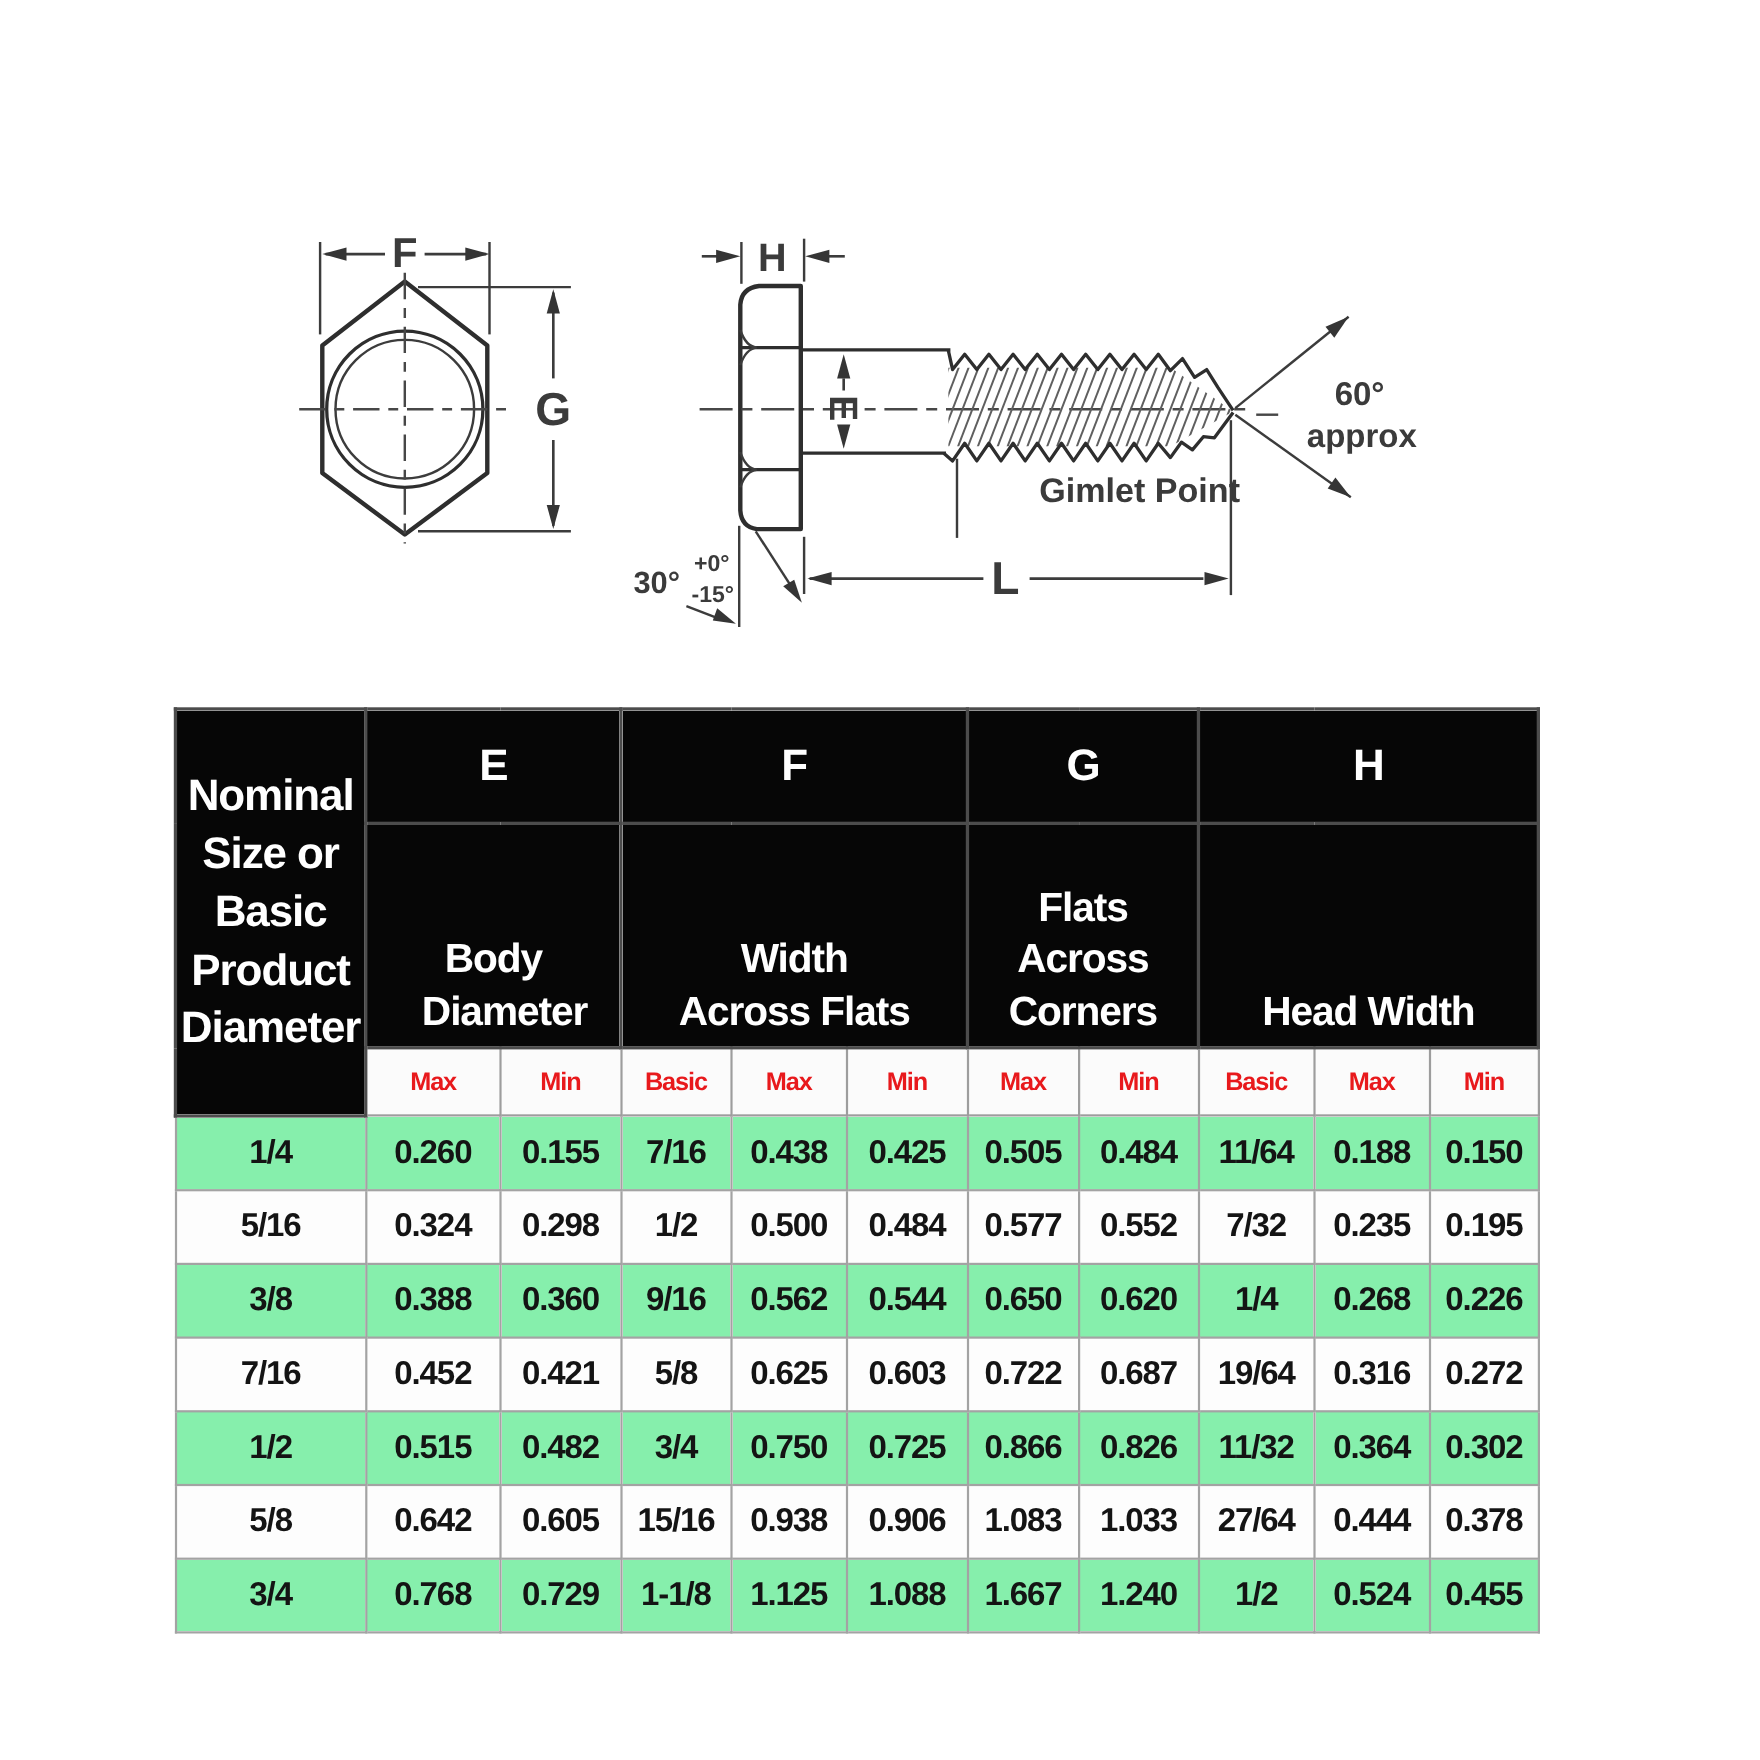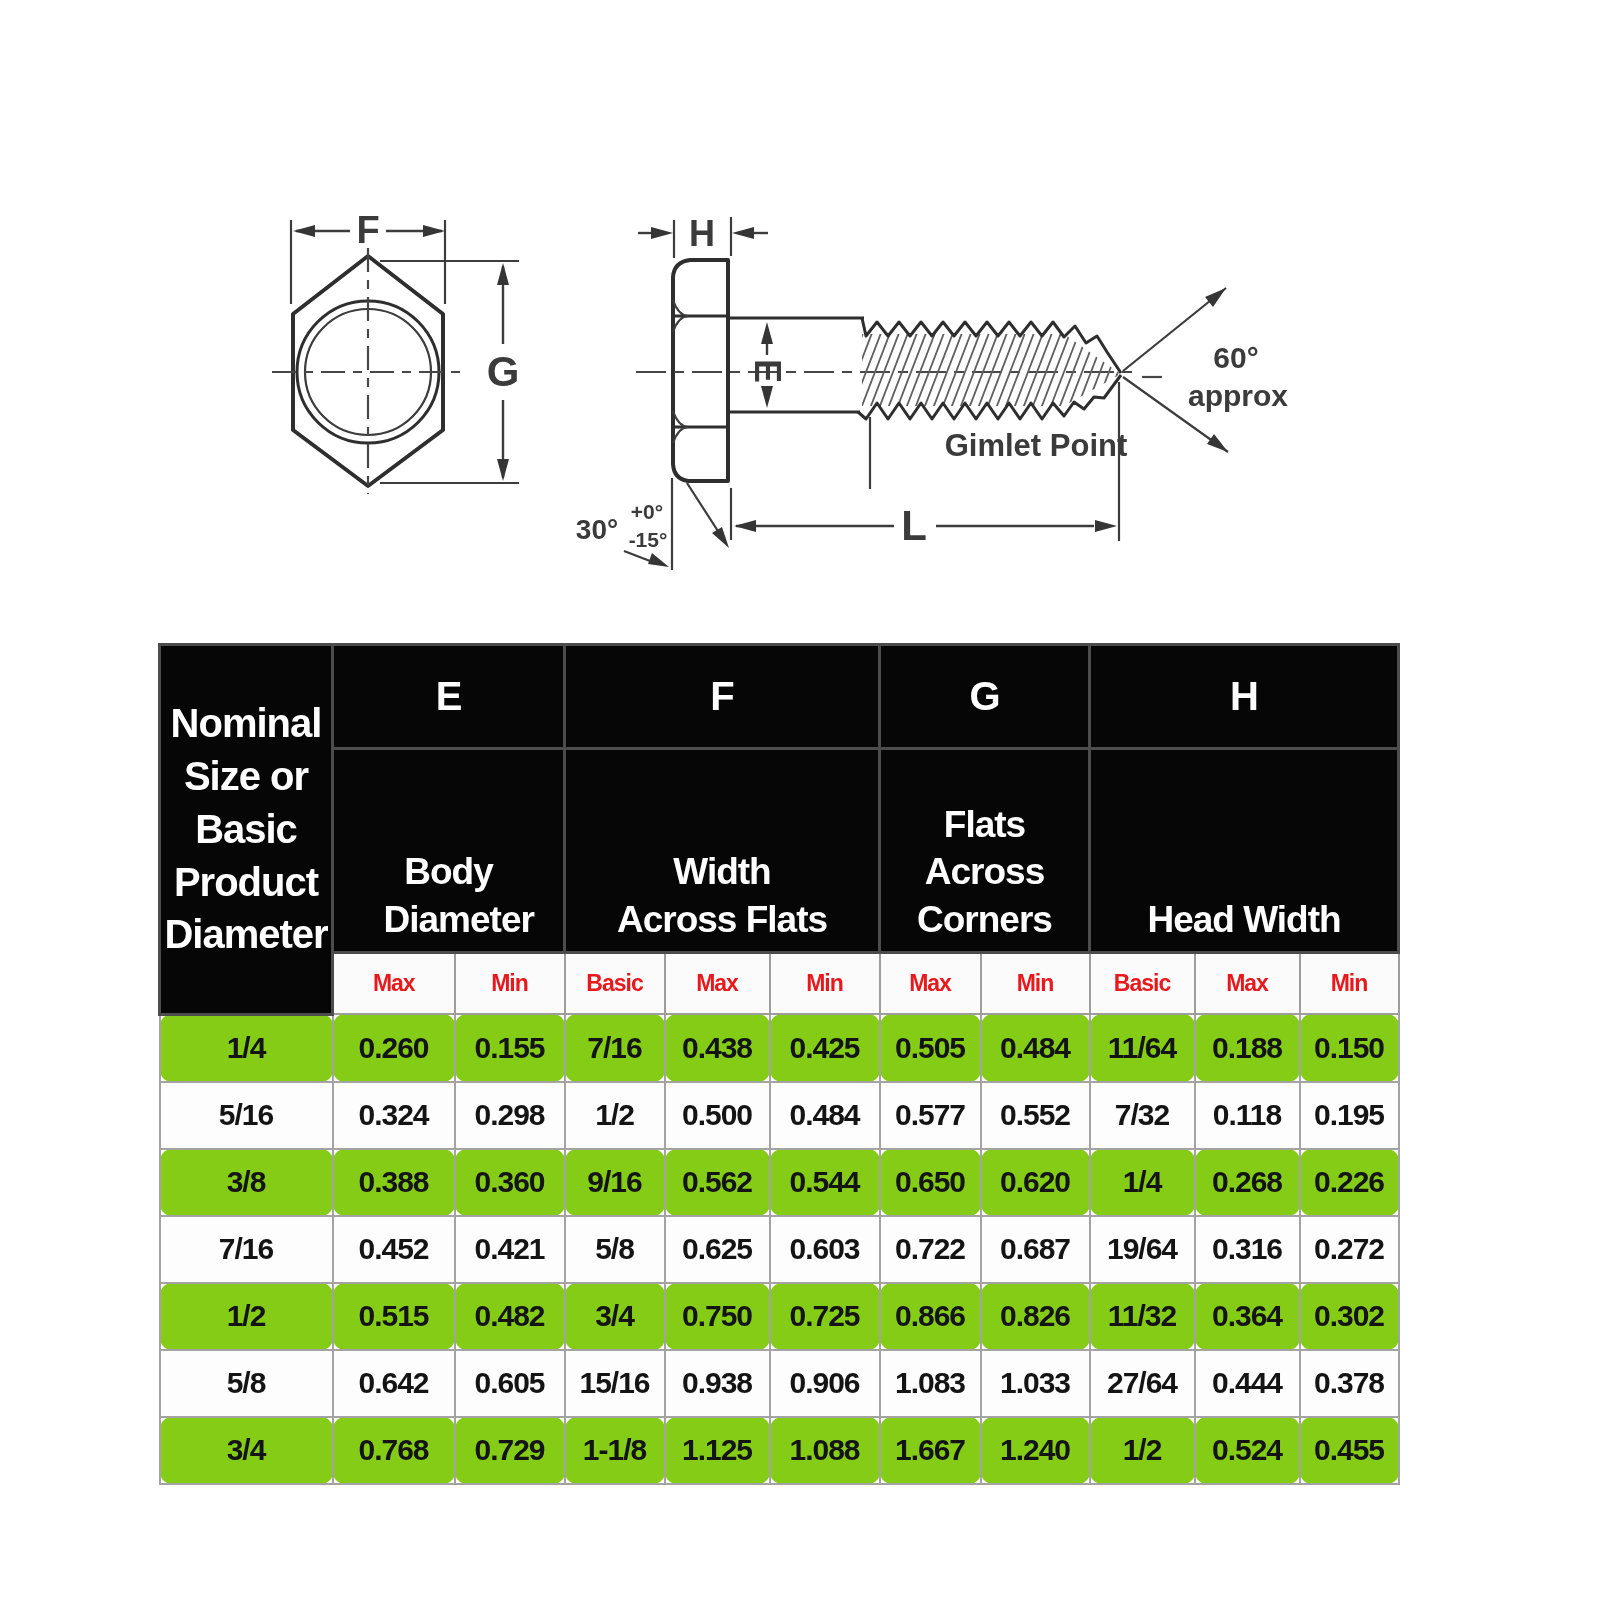--- a/index.html
+++ b/index.html
@@ -24,21 +24,21 @@
   tr.band1 th{font-size:40px;height:101px;vertical-align:middle;}
   tr.band2 th{font-size:37px;height:193px;vertical-align:bottom;padding-bottom:8px;line-height:1.28;}
   th.corner{font-size:36px;line-height:1.32;vertical-align:middle;}
   .nm{margin:0 auto;}
   .nm-e{max-width:130px;}
   .nm-f{max-width:215px;}
   .nm-g{max-width:215px;}
   tr.band3 td{height:59px;background:#fbfbfb;border:2px solid #9d9d9d;font-weight:bold;font-size:23px;letter-spacing:-1px;vertical-align:middle;}
   tr.band3 td{color:#e8191c;}
   tr.drow td{height:65px;border:2px solid #a3a3a3;font-weight:bold;font-size:30px;letter-spacing:-1px;color:#141414;vertical-align:middle;}
-  tr.drow.alt td{background:#84cc16;border-radius:12px;}
+  tr.drow.alt td{background:#86efac;}
   tr.drow.base td{background:#fdfdfd;}
 </style>
 </head>
 <body>
 
 <div id="stage">
 
   <svg id="drawing" width="1600" height="620" viewBox="0 0 1600 620">
 
     <g>
@@ -230,21 +230,21 @@
     <tr class="drow base">
       <td>5/16</td>
           <td>0.324</td>
           <td>0.298</td>
           <td>1/2</td>
           <td>0.500</td>
           <td>0.484</td>
           <td>0.577</td>
           <td>0.552</td>
           <td>7/32</td>
-          <td>0.118</td>
+          <td>0.235</td>
           <td>0.195</td>
     </tr>
     <tr class="drow alt">
       <td>3/8</td>
           <td>0.388</td>
           <td>0.360</td>
           <td>9/16</td>
           <td>0.562</td>
           <td>0.544</td>
           <td>0.650</td>

